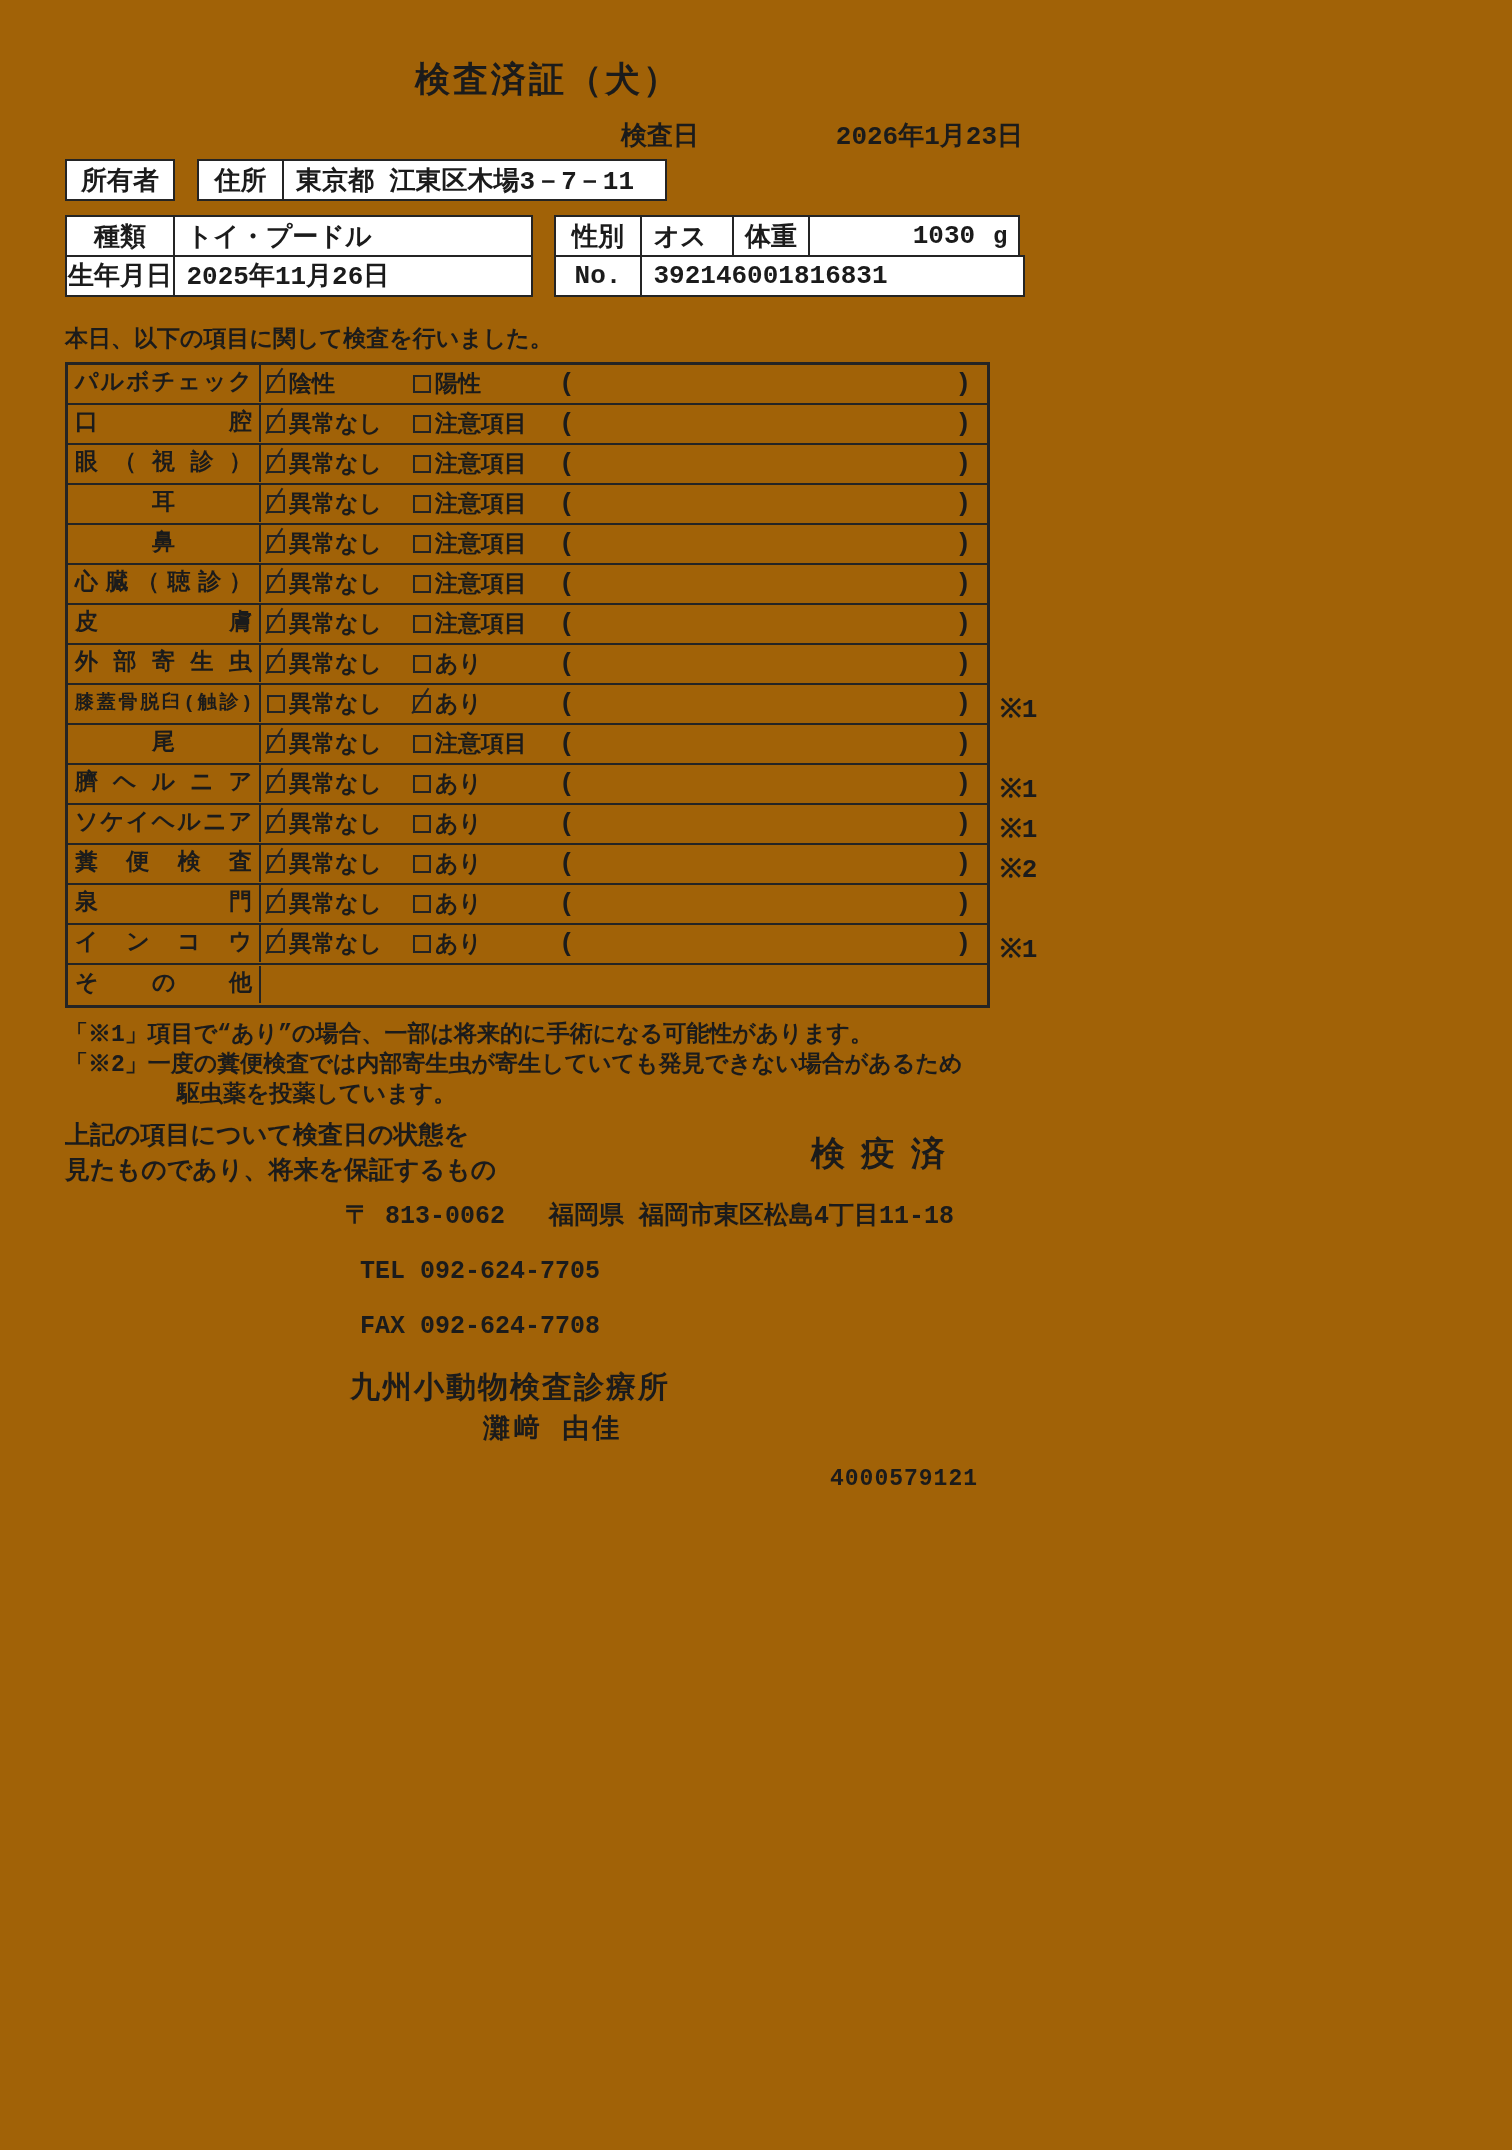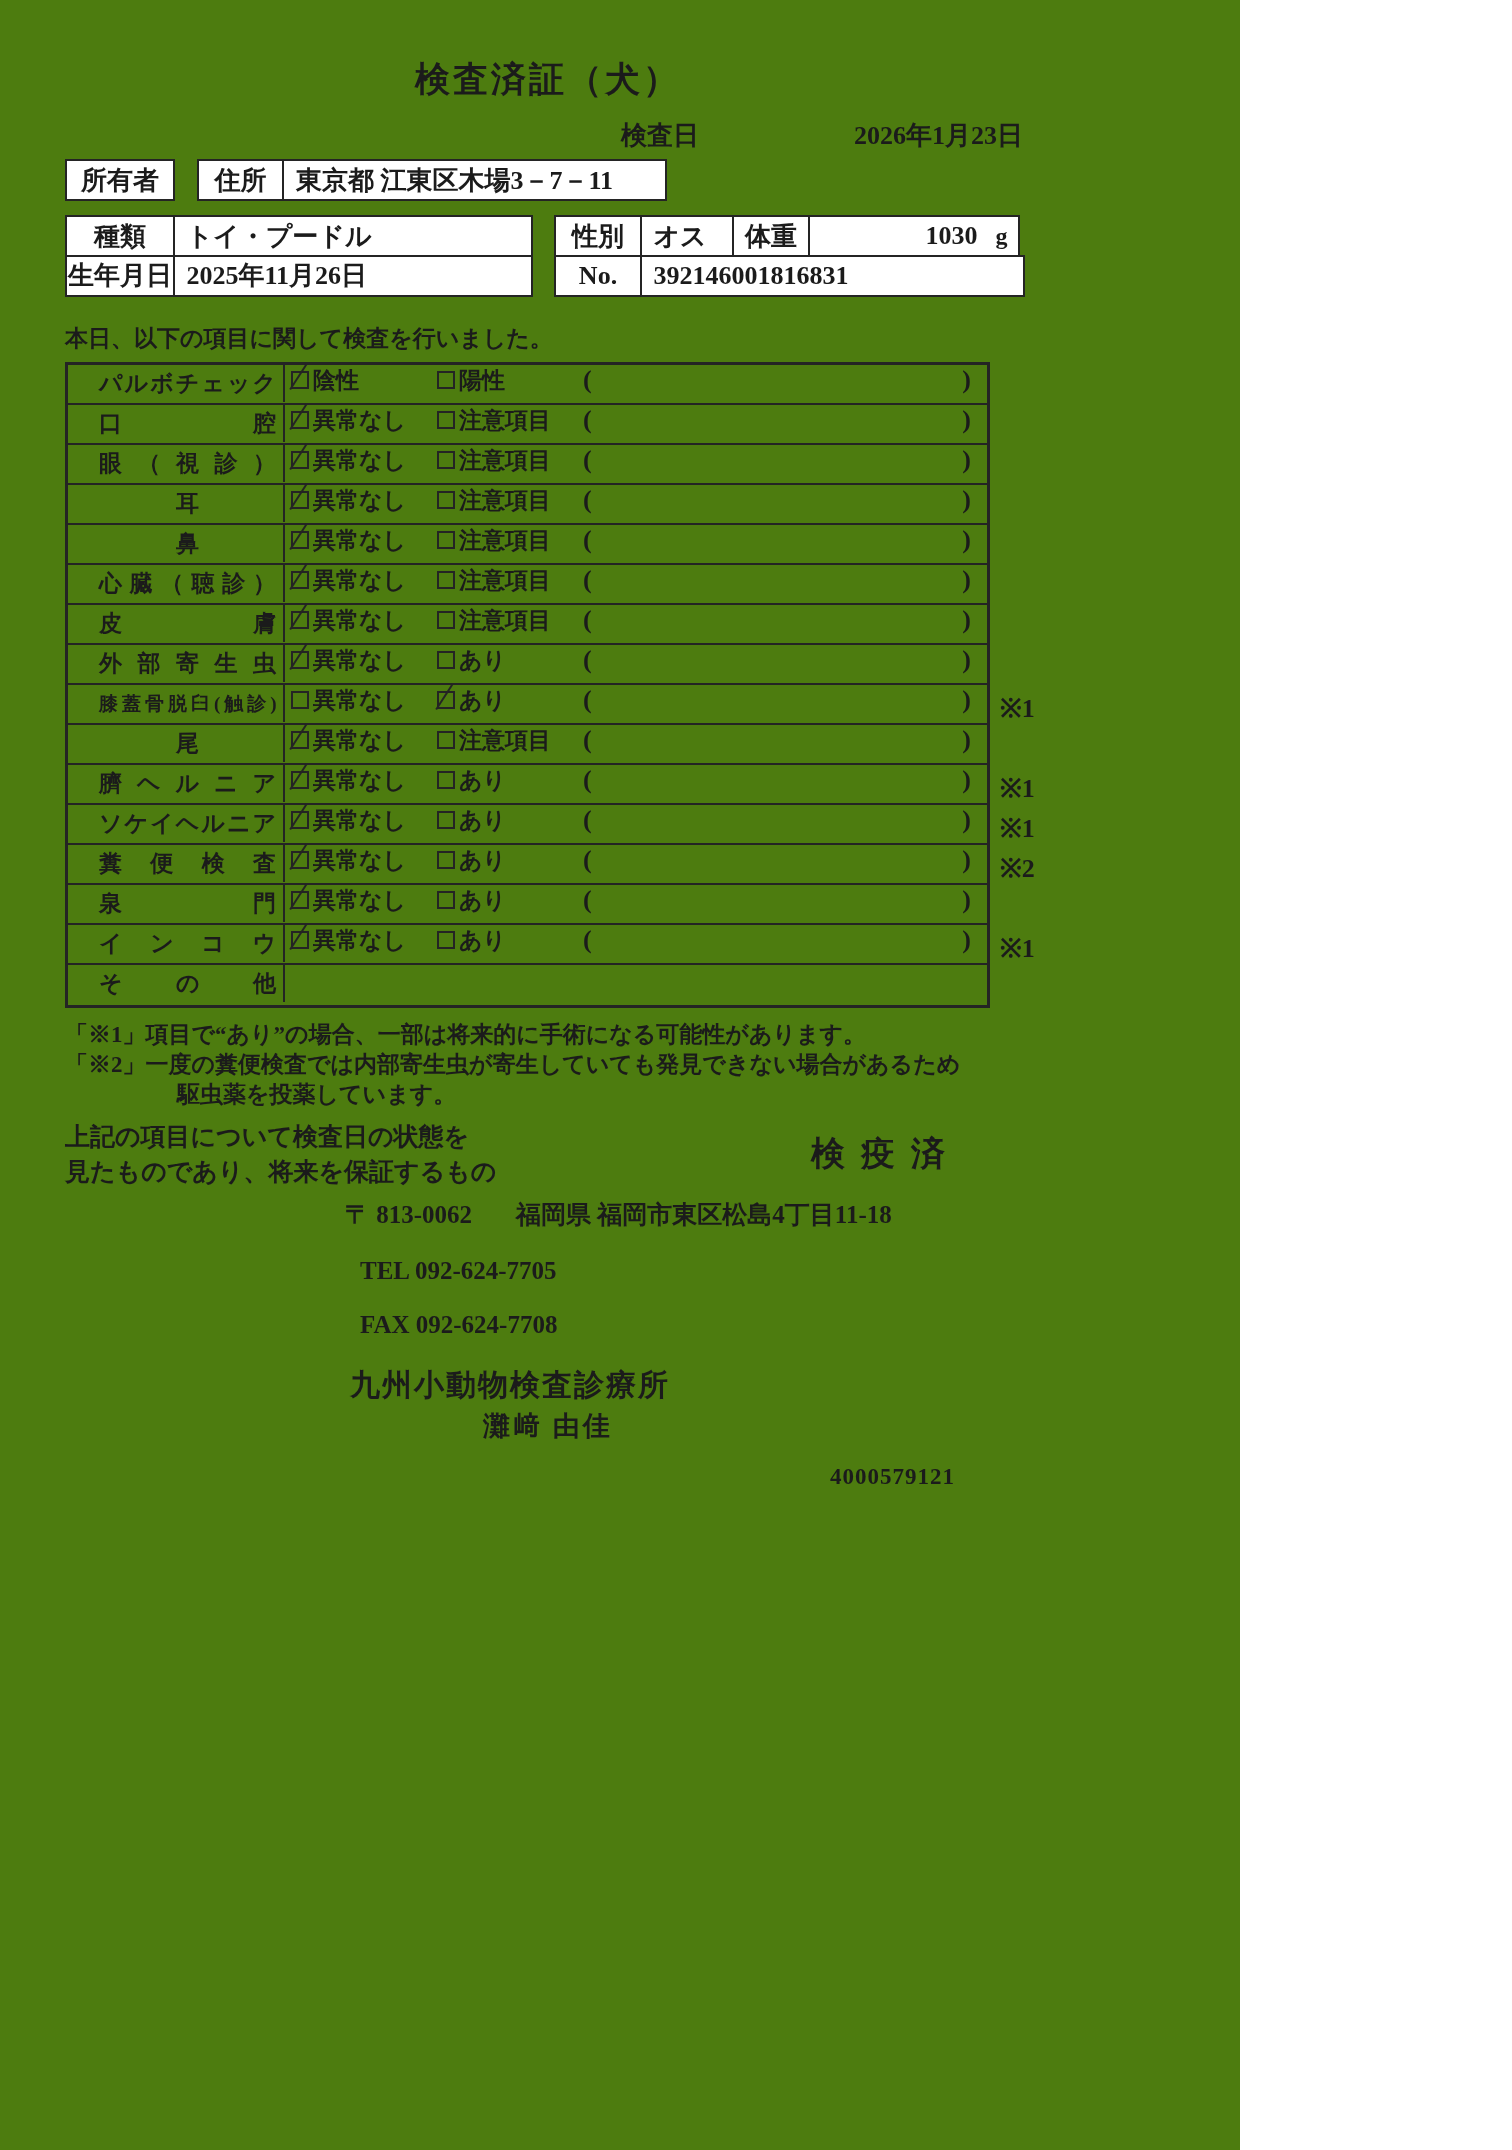--- a/index.html
+++ b/index.html
@@ -1,19 +1,19 @@
 <!DOCTYPE html>
 <html><head>
 <meta charset="utf-8">
 <style>
   * { margin:0; padding:0; box-sizing:border-box; }
   html,body { background:#ffffff; }
   .page {
-    position:relative; width:1240px; height:2150px; background:#4d7c0f;
-    font-family:Liberation Serif, serif; color:#1b1b1b; overflow:hidden;
+    position:relative; width:1512px; height:2150px; background:#a16207;
+    font-family:Liberation Mono, monospace; color:#1b1b1b; overflow:hidden;
   }
   .content { position:absolute; left:65px; top:56px; width:966px; }
 
   .title { text-align:center; font-size:35px; font-weight:700; letter-spacing:3px; }
 
   .date-line { display:flex; align-items:center; margin-top:16px; font-size:26px; font-weight:600; height:32px; }
   .date-label { margin-left:556px; }
   .date-value { margin-left:auto; padding-right:8px; }
 
   .info-row { display:flex; }
@@ -26,21 +26,21 @@
   .w110 { width:110px; } .w360 { width:360px; } .w88 { width:88px; }
   .w385 { width:385px; } .w95 { width:95px; } .w78 { width:78px; } .w212 { width:212px; }
   .gap { width:24px; flex:none; }
   .row1 { margin-top:8px; }
   .info-block { margin-top:14px; }
   .stack { margin-top:-2.5px; }
 
   .intro { margin-top:26px; font-size:23px; font-weight:600; }
 
   .check-table { margin-top:8px; width:925px; border:3px solid #242424; position:relative; }
-  .check-row { display:flex; height:40px; border-bottom:2.5px solid #242424; position:relative; align-items:flex-start;padding-left:24px; }
+  .check-row { display:flex; height:40px; border-bottom:2.5px solid #242424; position:relative; align-items:center; }
   .check-row:last-child { border-bottom:none; }
   .check-item {
     width:193px; flex:none; border-right:2.5px solid #242424; padding:0 7px;
     font-size:23px; font-weight:600; line-height:37px; white-space:nowrap; overflow:hidden;
     text-align:justify; text-align-last:justify; text-justify:inter-character;
   }
   .check-item.single { text-align-last:center; }
   .check-item.long { font-size:19px; letter-spacing:-0.5px; }
   .check-opts { flex:1; display:flex; align-items:center; padding-left:6px; font-size:23px; font-weight:600; }
   .opt { width:146px; flex:none; display:flex; align-items:center; }

